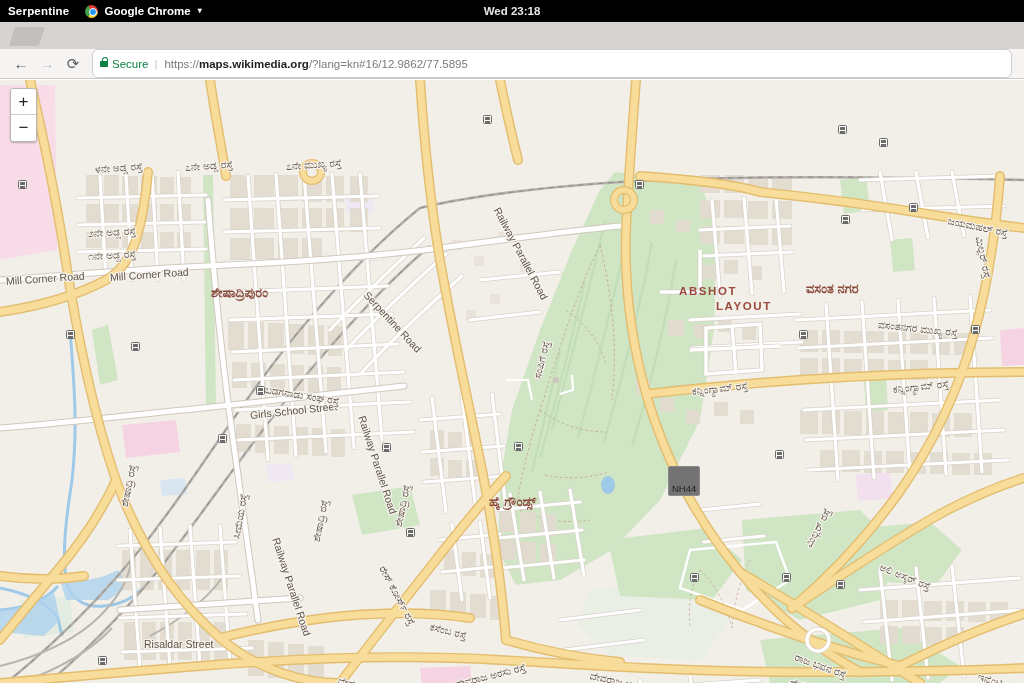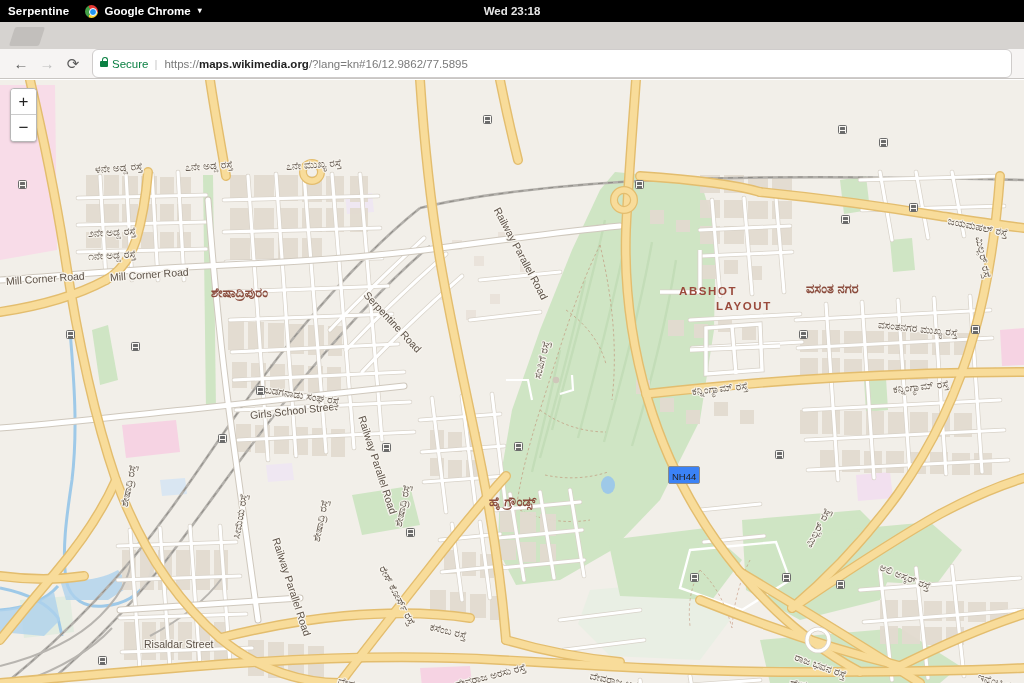--- a/index.html
+++ b/index.html
@@ -148,22 +148,22 @@
   #zoomctl div {
     height: 26px; display: flex; align-items: center; justify-content: center;
     font-size: 17px; color: #222; font-weight: 500;
     background: #fff;
   }
   #zoomctl div:first-child { border-bottom: 1px solid #ccc; }
 
   
   .shield {
     position: absolute; z-index: 30;
-    background: #3b82f6; border: 1px solid #8a8a8a; border-radius: 2px;
-    font-size: 9.5px; color: #222; padding: 4px 3px 1px;
+    background: #737373; border: 1px solid #8a8a8a; border-radius: 2px;
+    font-size: 9.5px; color: #222; padding: 16px 3px 1px;
     font-family: "Liberation Sans", sans-serif;
   }
   
   .lbl { position: absolute; z-index: 28; white-space: nowrap; }
   .lbl-place-kn {
     color: #8a4b3c; font-size: 13px; font-weight: bold;
   }
   .lbl-suburb-en {
     color: #9a4a3c; font-size: 11.5px; font-weight: bold; letter-spacing: 1.6px;
     line-height: 15px; 

